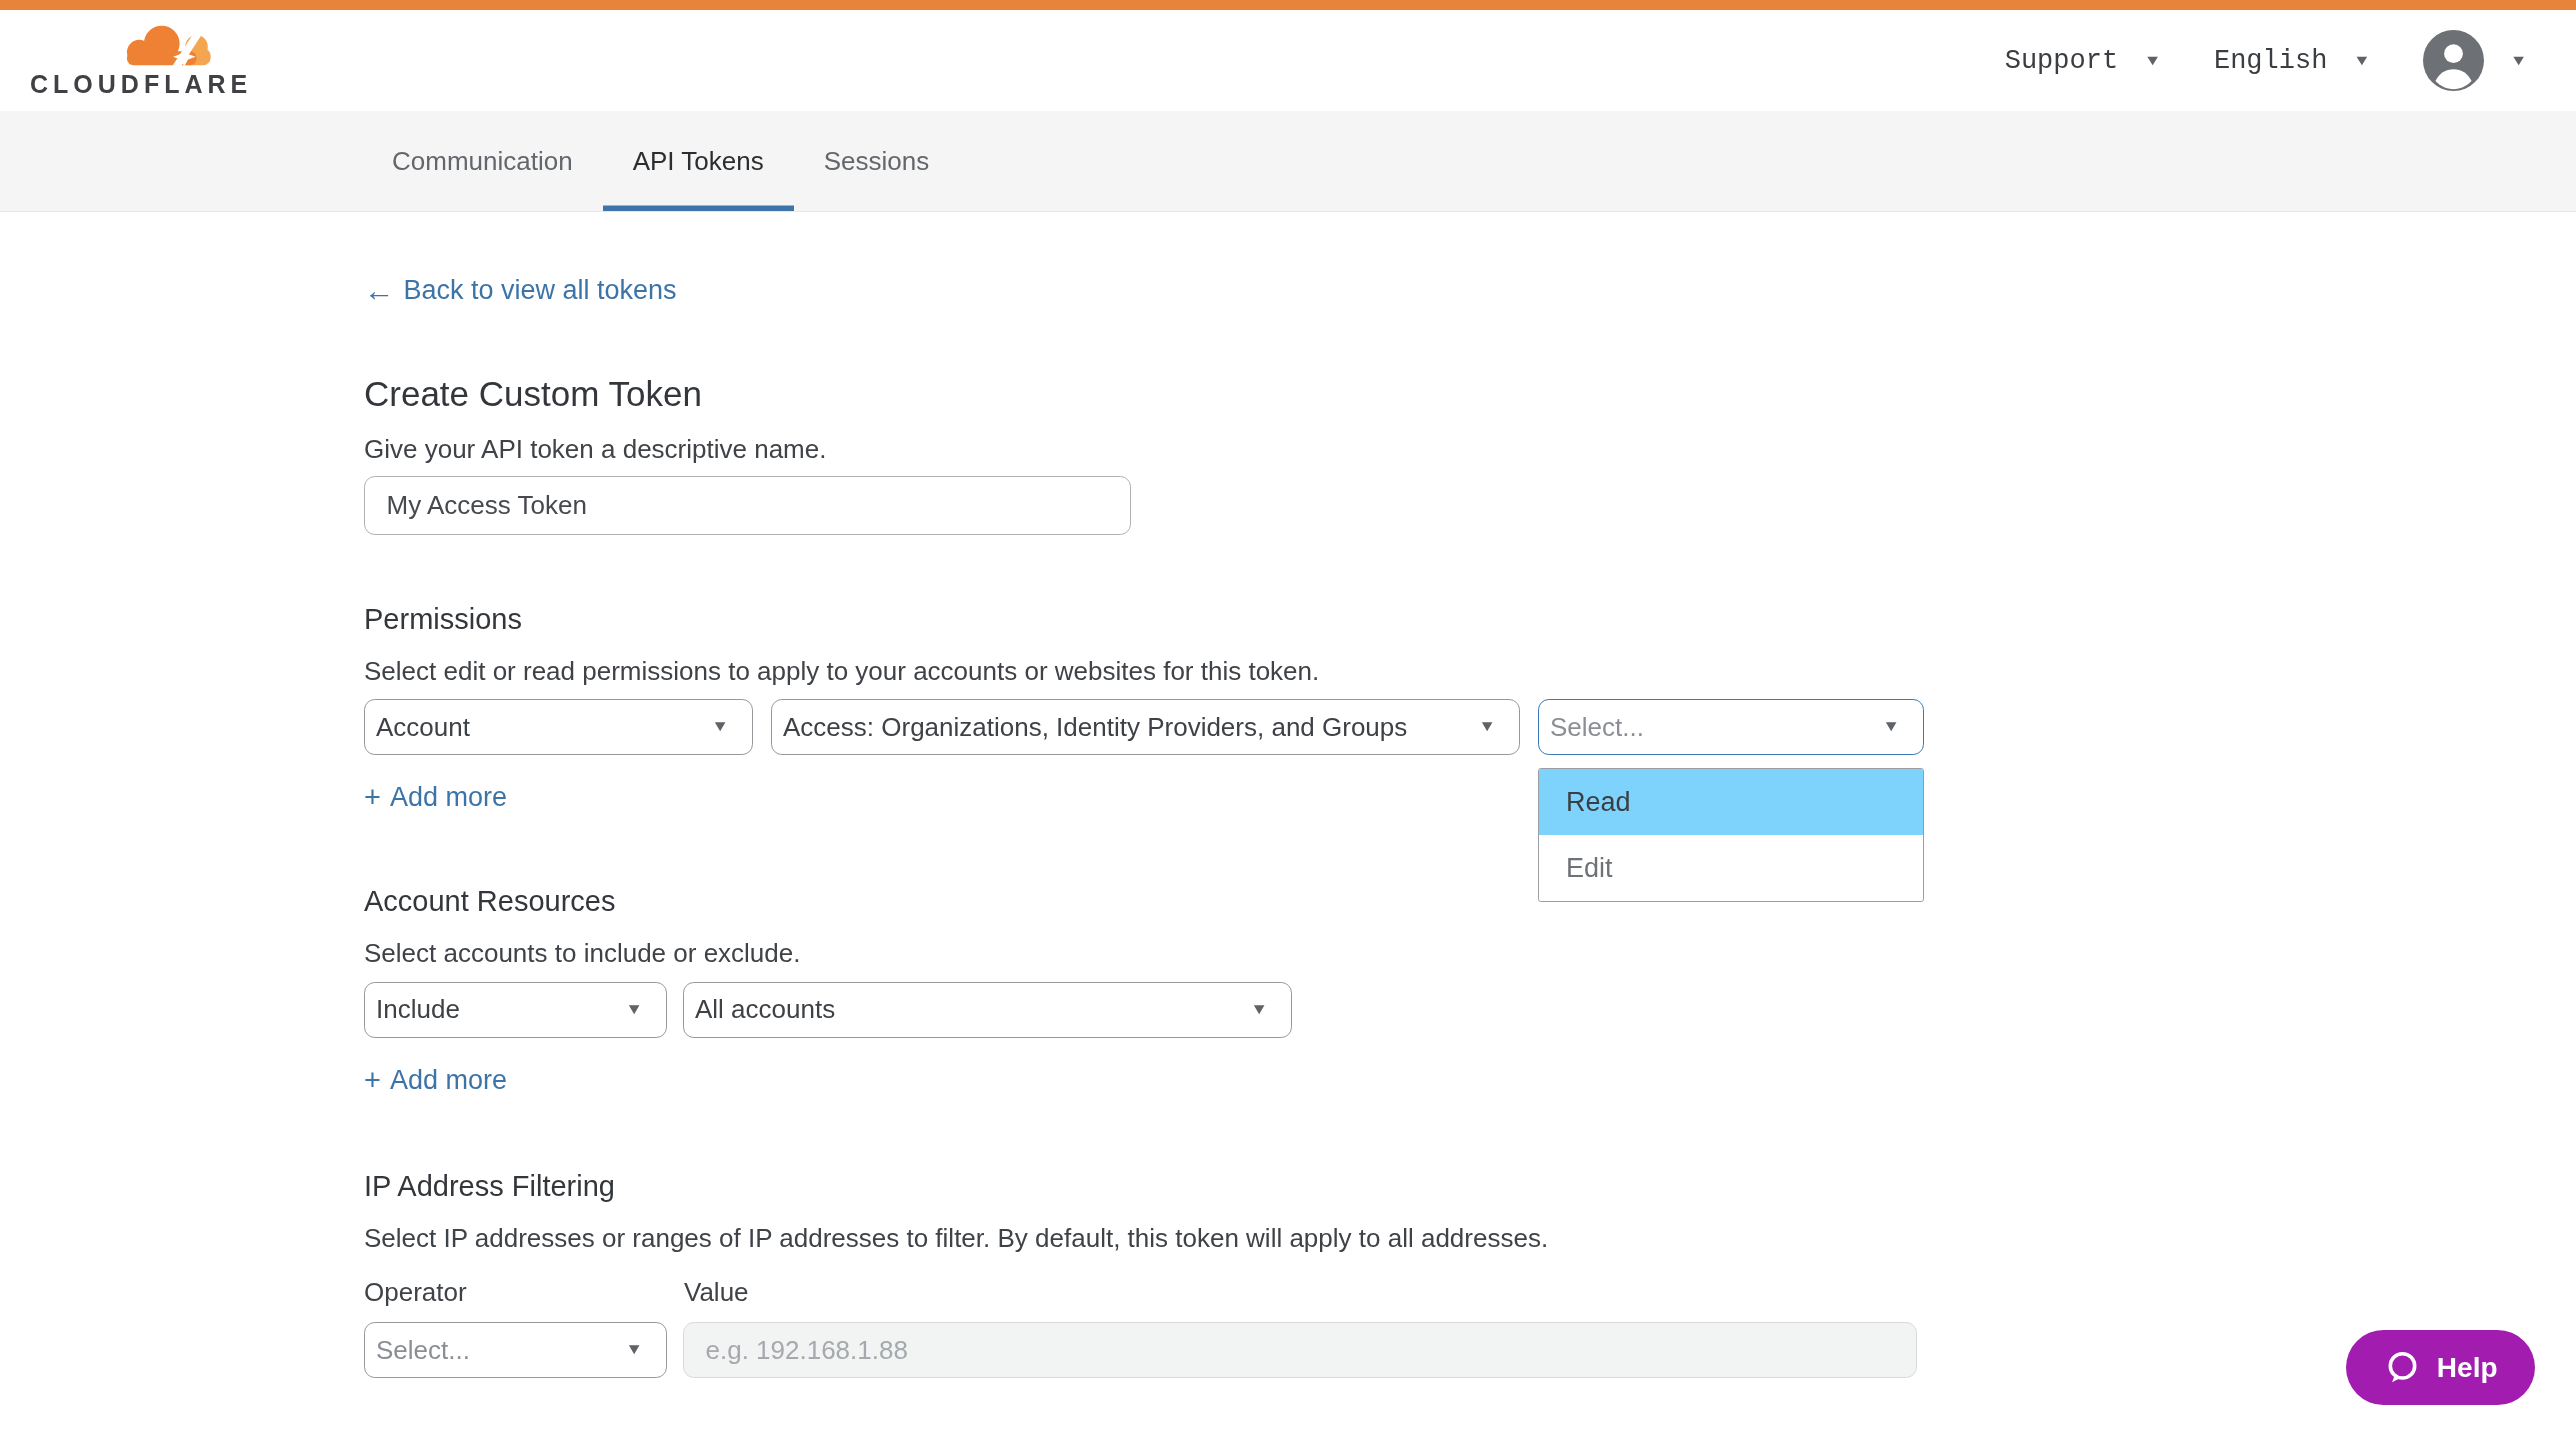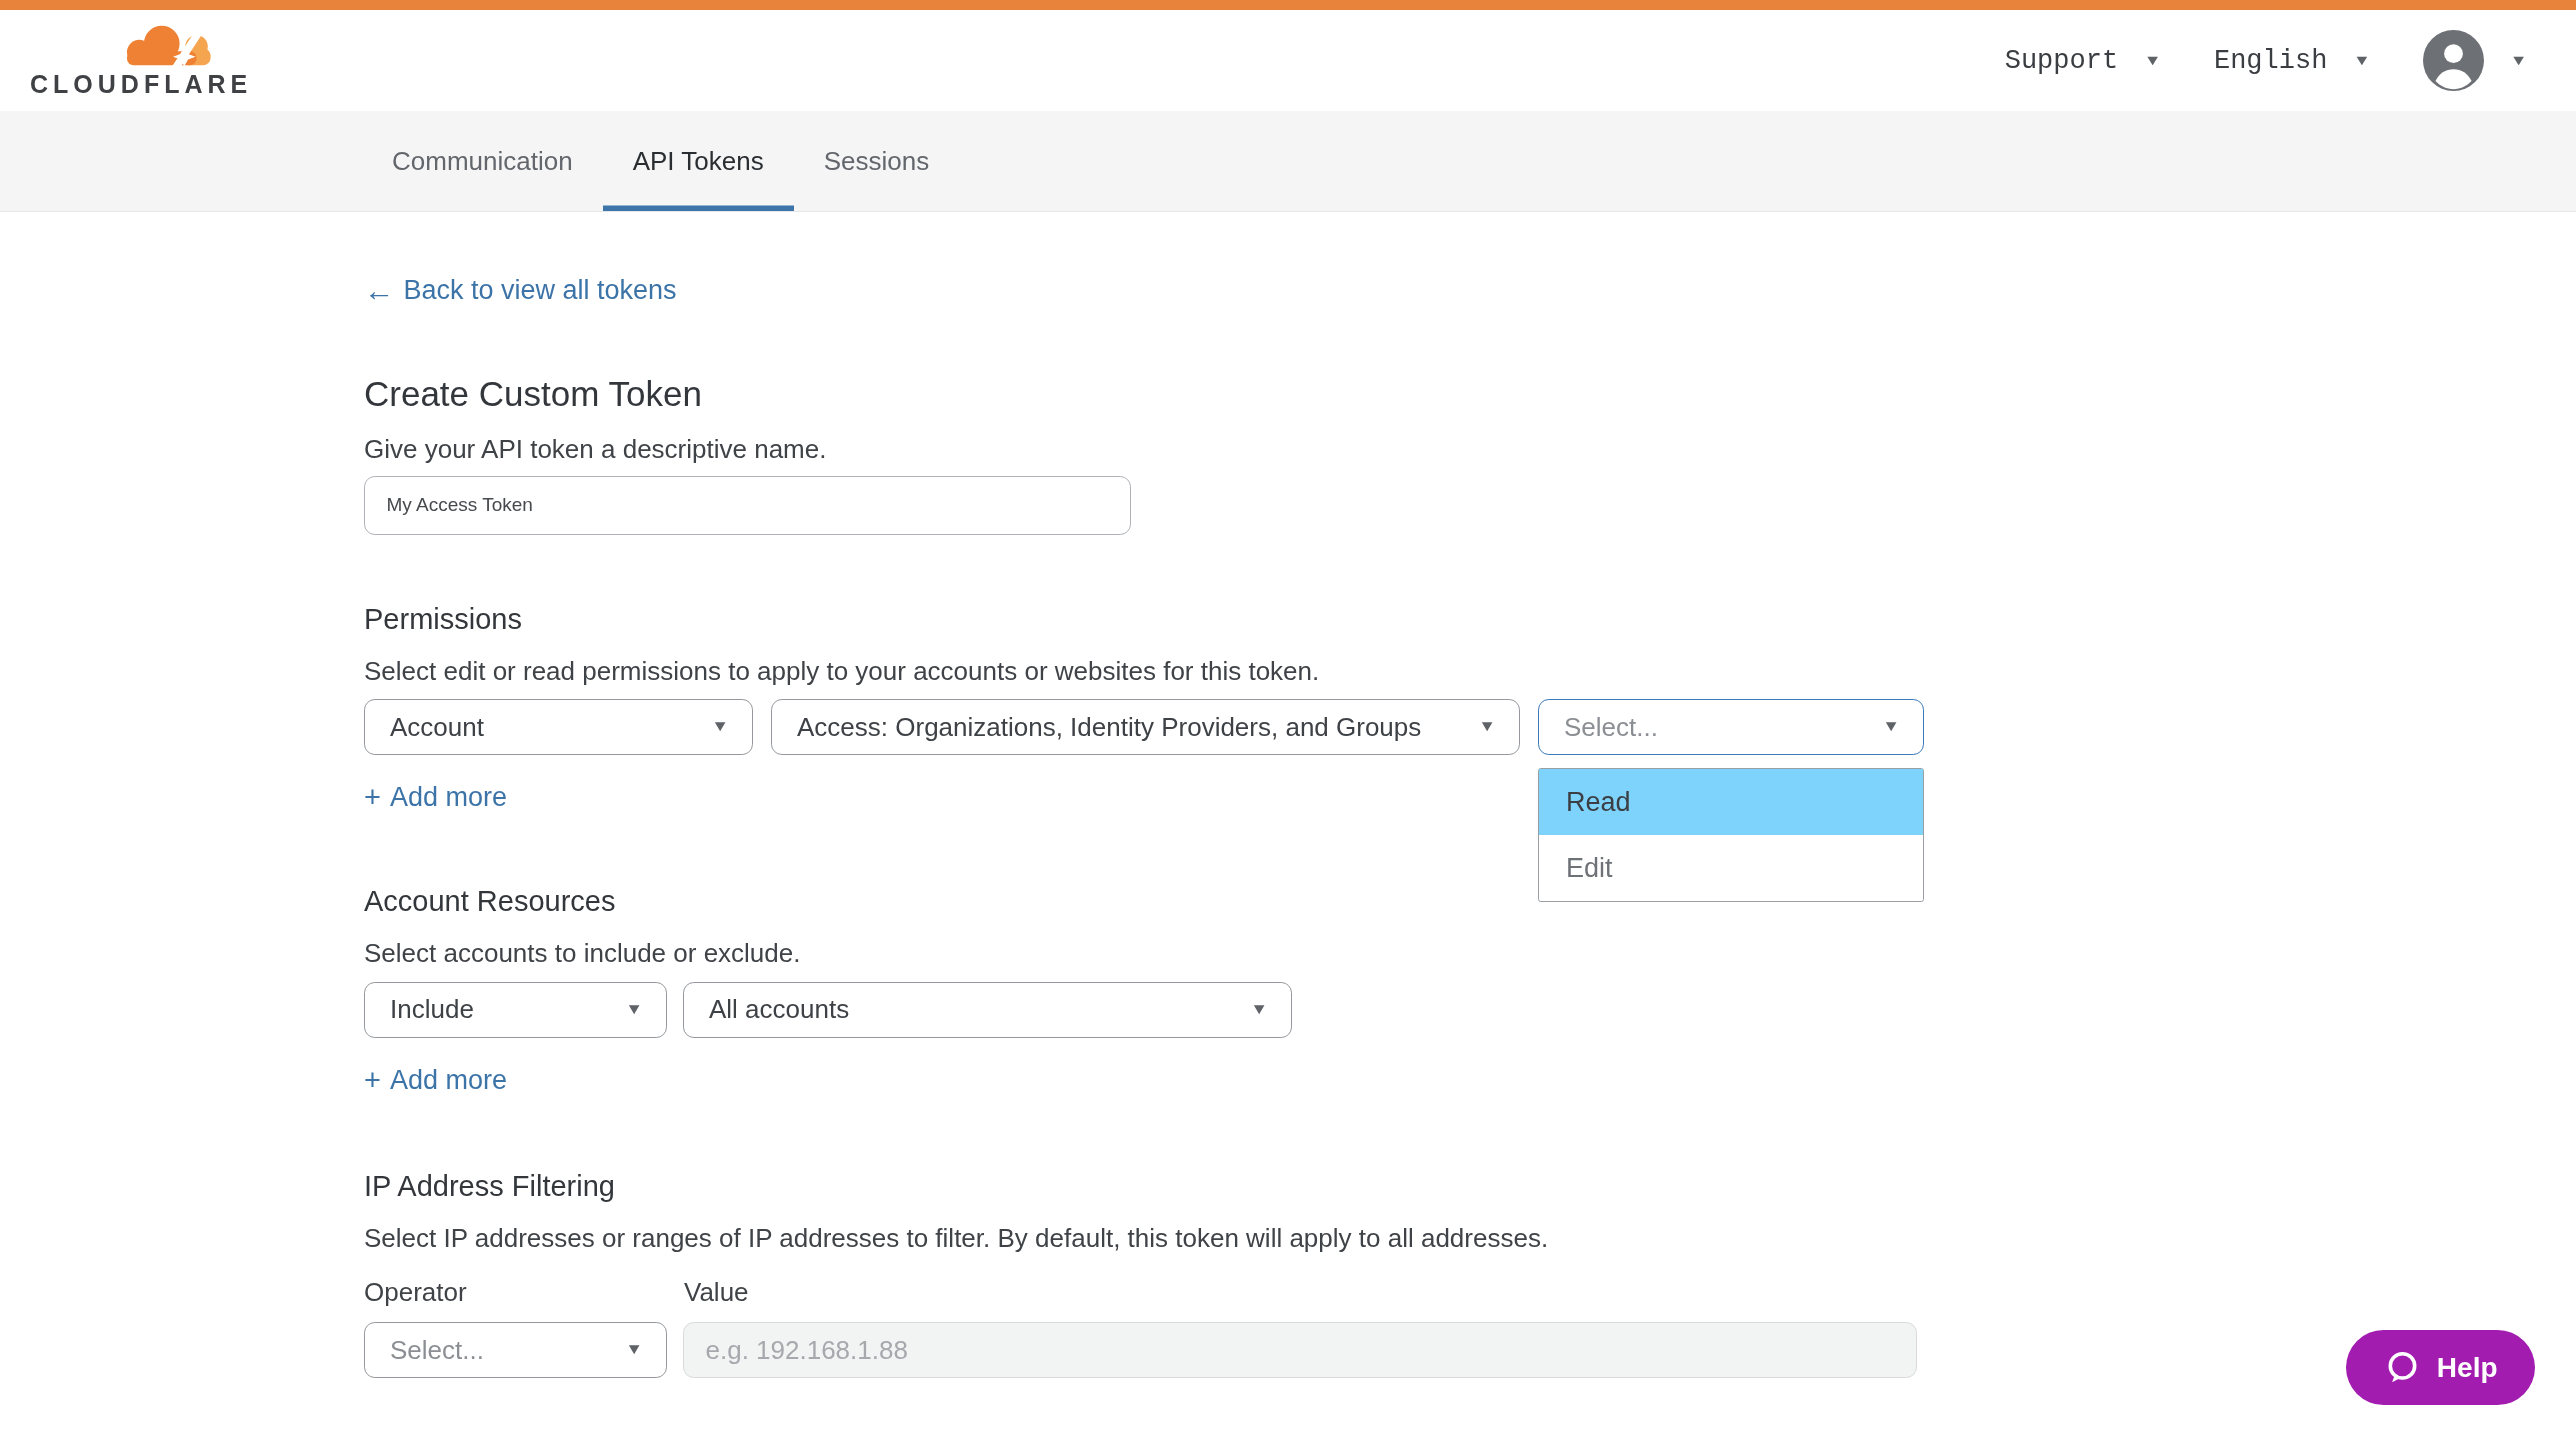--- a/index.html
+++ b/index.html
@@ -55,34 +55,34 @@
 
   h2.section-heading { font-size: 29px; font-weight: 400; color: #33373b; }
   .section-desc { font-size: 26px; color: #3f4347; }
 
   .tokenname-heading { margin-top: 30.5px; }
   .tokenname-desc { margin-top: 20px; }
   .text-input {
     margin-top: 10.8px;
     width: 767px; height: 59px;
     border: 1.8px solid #aeb2b6; border-radius: 10.8px;
-    font-size: 19px; color: #46494d; padding: 0 21.5px;
+    font-size: 26px; color: #46494d; padding: 0 21.5px;
     font-family: "Liberation Sans", "DejaVu Sans", sans-serif;
     background: #fff; outline: none; display: block;
   }
 
   .permissions-heading { margin-top: 68px; }
   .permissions-desc { margin-top: 20px; }
 
   .select-row { display: flex; gap: 18px; margin-top: 12.6px; align-items: flex-start; }
   .select {
     position: relative; display: flex; align-items: center;
     height: 56px; background: #ffffff;
     border: 1.8px solid #94989c; border-radius: 10.8px;
-    padding: 0 63px 0 25px; font-size: 26px; color: #3e4246;
+    padding: 0 63px 0 11px; font-size: 26px; color: #3e4246;
     cursor: pointer; white-space: nowrap; overflow: hidden;
   }
   .select .sel-caret { position: absolute; right: 23px; top: 50%; margin-top: -10px; }
   .select.focused { border-color: #3a7ab8; }
   .select .placeholder { color: #8b8f94; }
 
   .w-scope { width: 389px; }
   .w-group { width: 749px; }
   .w-access { width: 386px; }
   .w-mode { width: 303px; }

